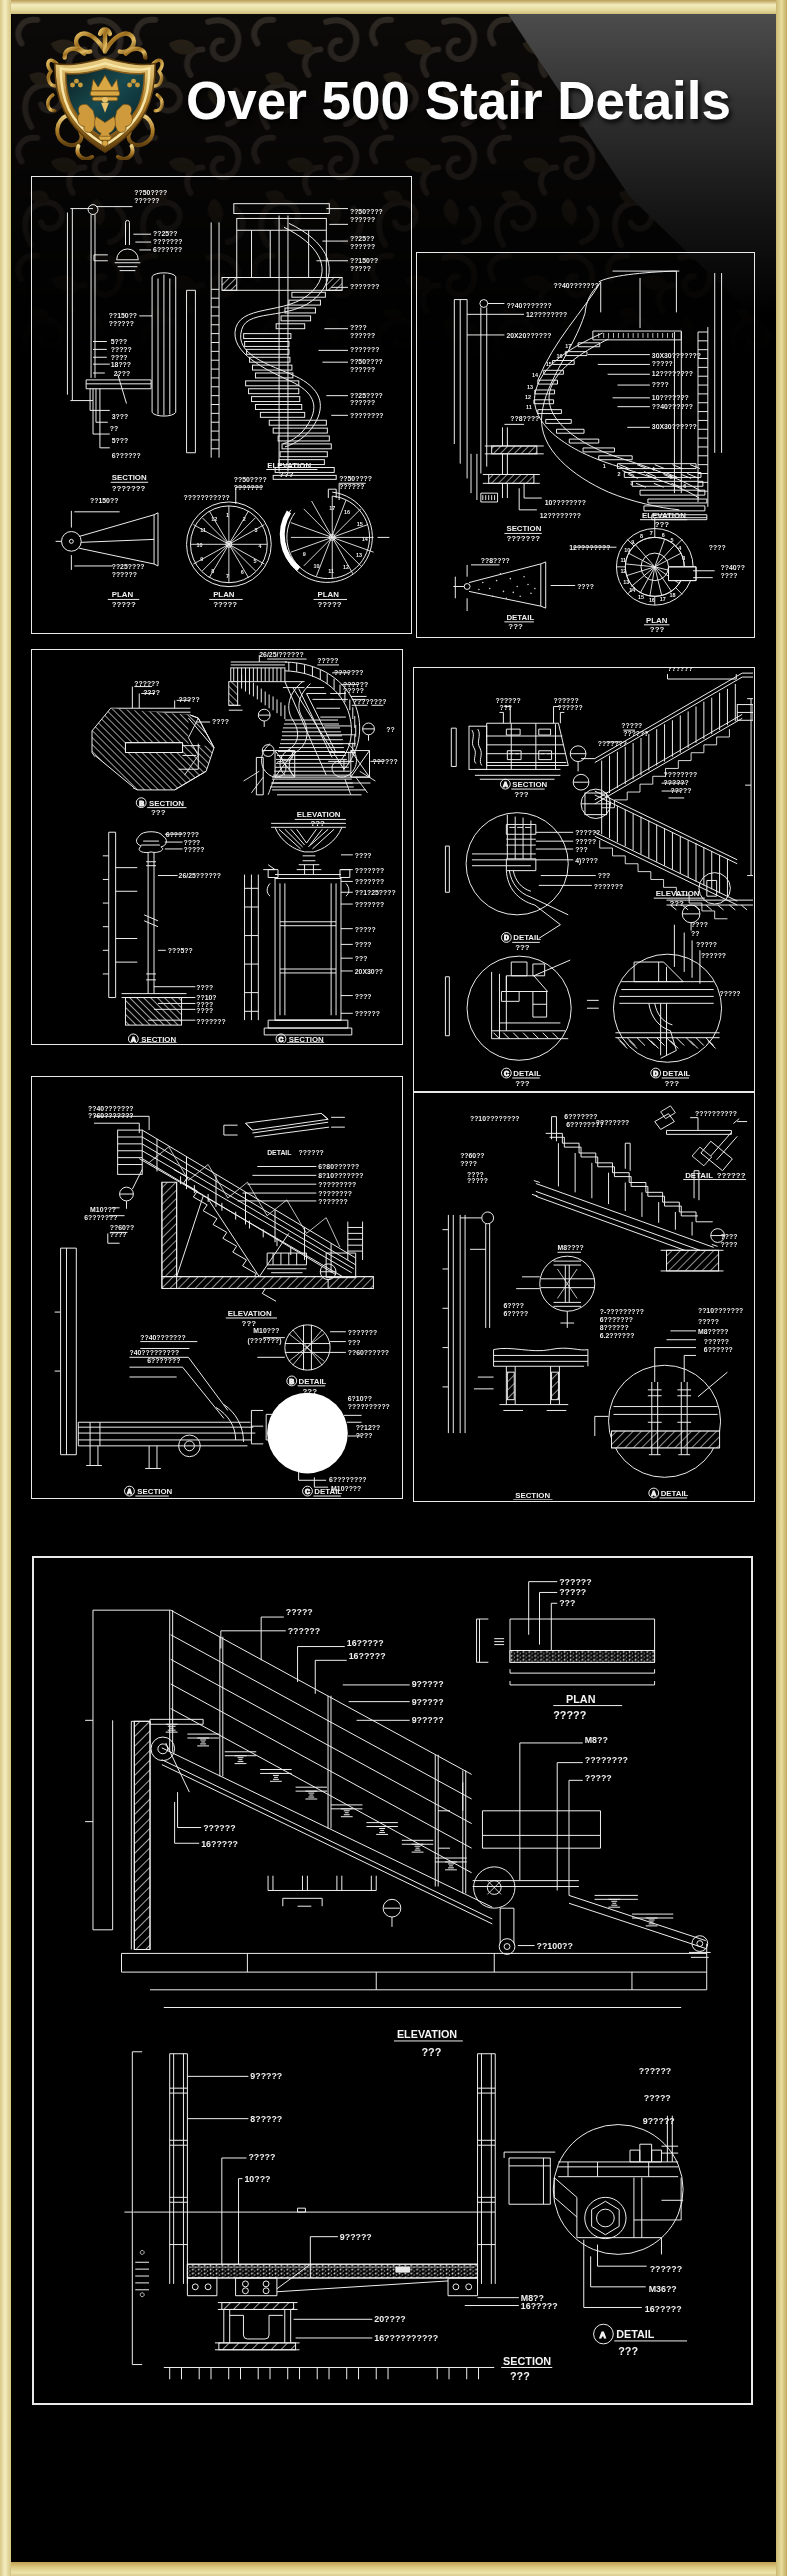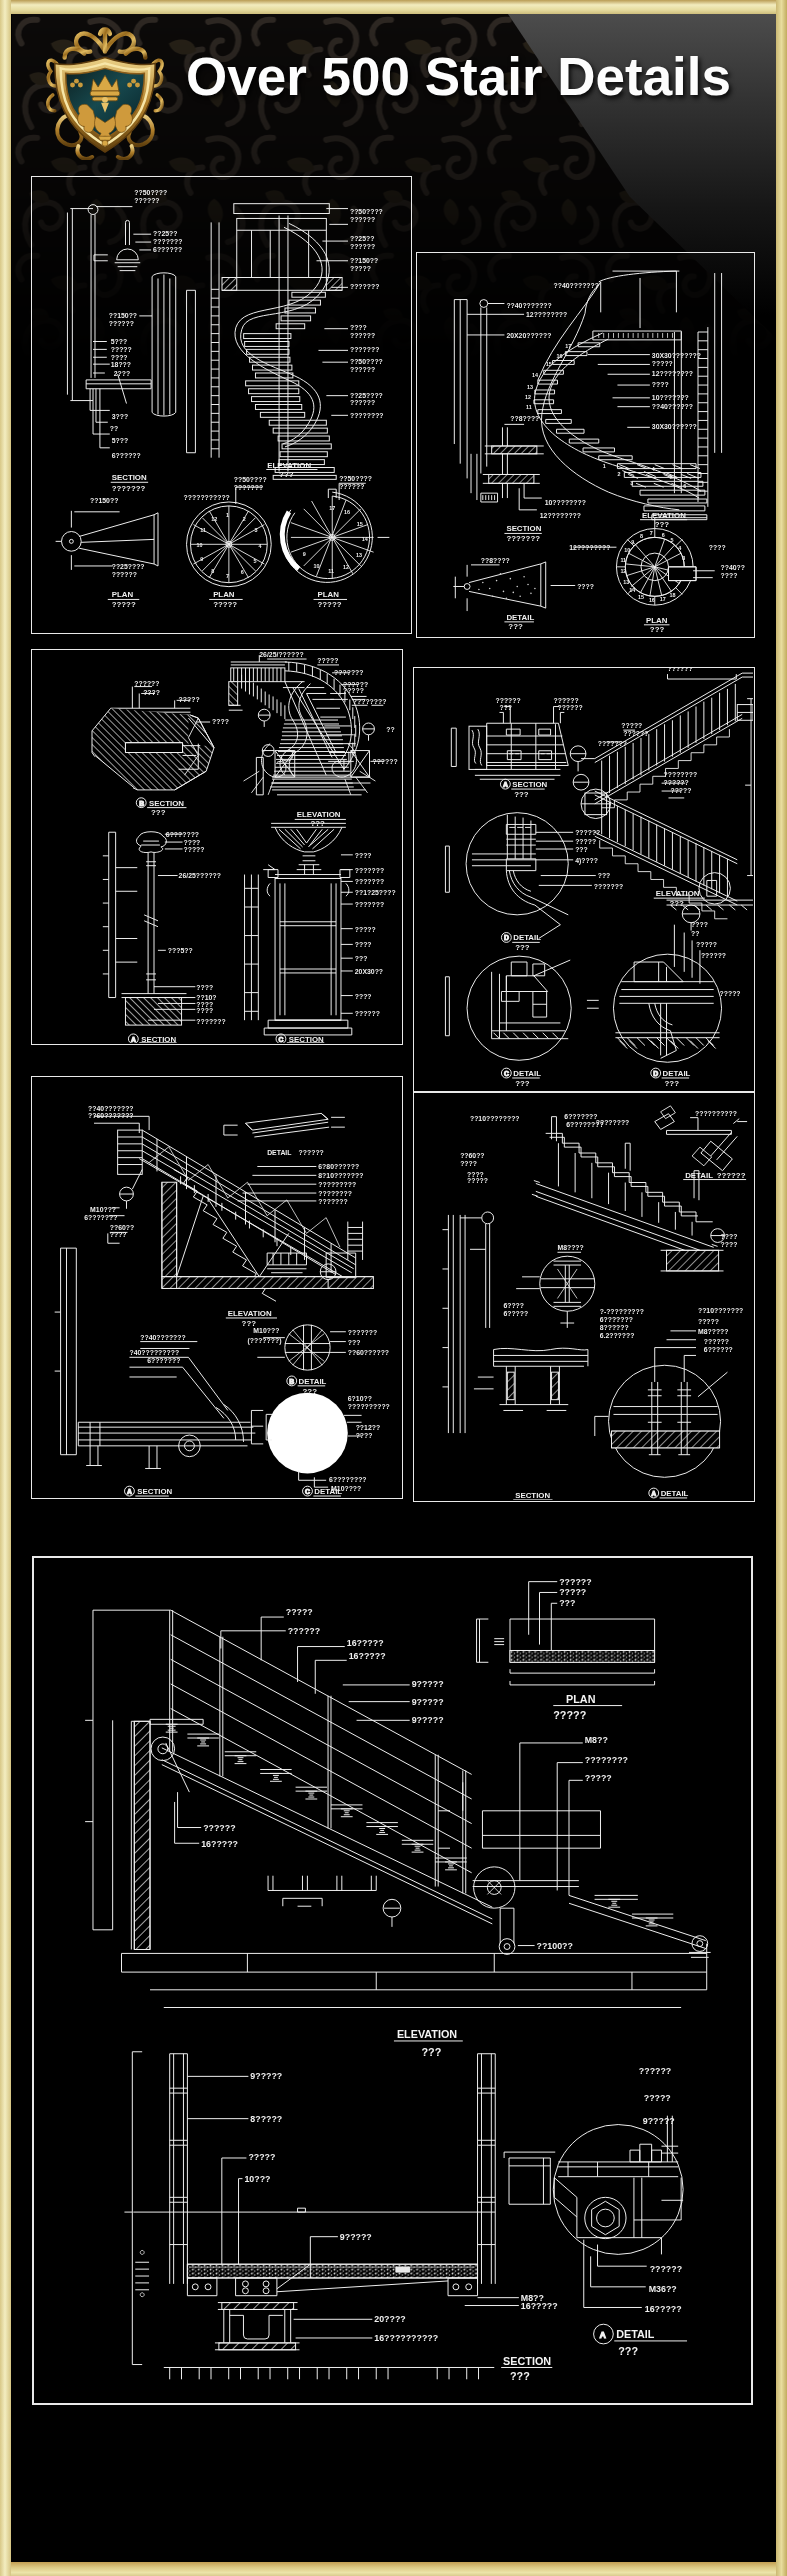--- a/index.html
+++ b/index.html
@@ -11,21 +11,21 @@
   #f-bot{left:0;top:2562px;width:787px;height:13.8px;background:linear-gradient(#c29e52,#ddcb86 40%,#ece4a9 75%,#d9cb8d);}
   #f-left{left:0;top:0;width:10.8px;height:2576px;background:linear-gradient(90deg,#d8c887,#f3edc0 45%,#d5c482);}
   #f-right{left:776px;top:0;width:10.8px;height:2576px;background:linear-gradient(90deg,#cbb873,#e8dd9e 50%,#c2ab5e);}
   
   #hdr{left:10.8px;top:13.8px;width:766px;height:462px;}
   
   #sheen{left:10.8px;top:13.8px;width:766px;height:335px;
      background:linear-gradient(180deg,#4c4c4c 0%,#333 25%,#161616 58%,#000 90%);
      clip-path:polygon(497px 0px,766px 0px,766px 325px,619px 183px);}
   .panel{border:1.5px solid #e9e9e9;background:transparent;}
-  #title{left:186px;top:50px;white-space:nowrap;color:#fdfdfd;font-weight:bold;font-size:53px;line-height:1;
+  #title{left:186px;top:74px;white-space:nowrap;color:#fdfdfd;font-weight:bold;font-size:53px;line-height:1;
          letter-spacing:0px; text-shadow:2px 3px 4.9px rgba(0,0,0,.9);}
   svg text{font-family:"Liberation Sans",sans-serif;}
 </style>
 </head>
 <body>
 <div id="page">
 
   <div class="abs" id="hdr">
     <svg width="766" height="462" viewBox="0 0 778 470">
       <defs>

